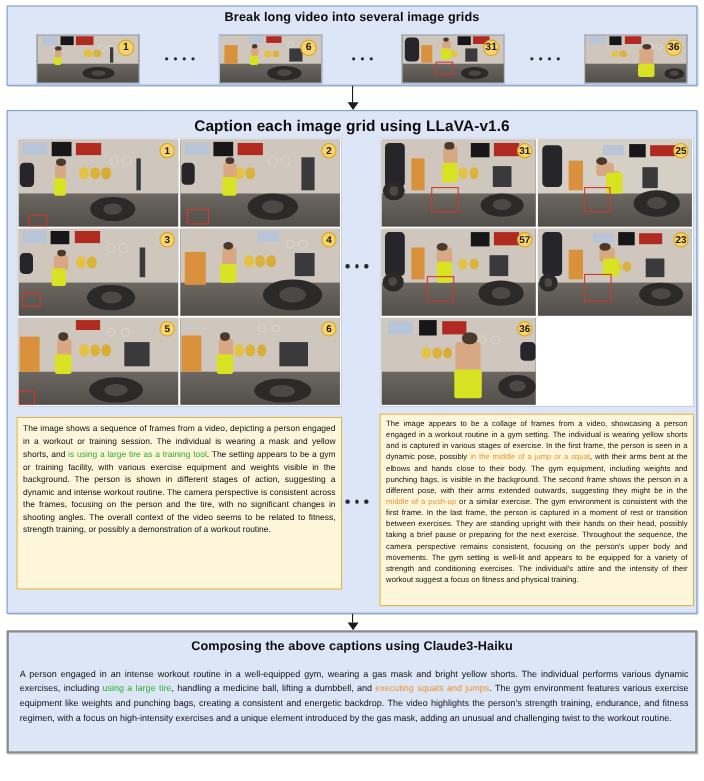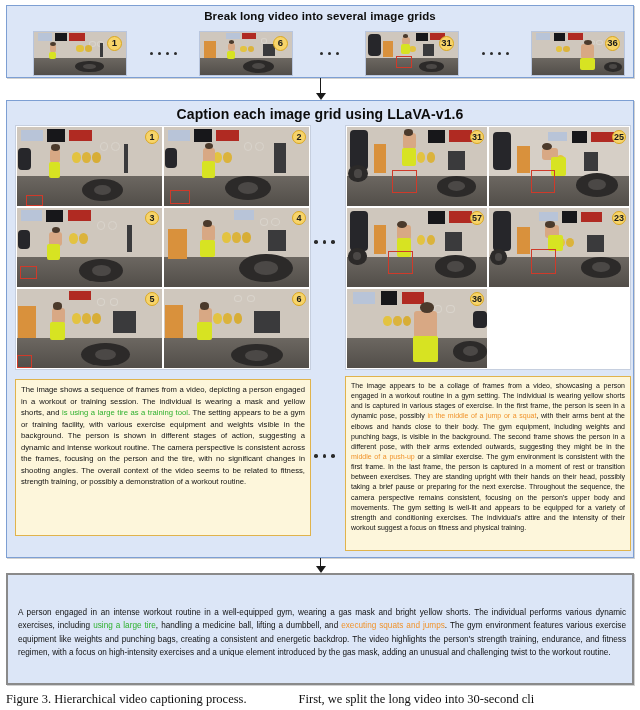--- a/index.html
+++ b/index.html
@@ -550,19 +550,19 @@
 
     <div class="capbox" id="capbox-right"><span>The image appears to be a collage of  frames from a video, showcasing a person engaged in a workout routine in a gym setting. The individual is wearing yellow shorts and is captured in various stages of exercise. In the first frame, the person is seen in a dynamic pose, possibly </span><span class="hl-orange">in the middle of a jump or a squat</span><span>, with their arms bent at the elbows and hands close to their body. The gym equipment, including weights and punching bags, is visible in the background. The second frame shows the person in a different pose, with their arms extended outwards, suggesting they might be in the </span><span class="hl-orange">middle of a push-up</span><span> or a similar exercise. The gym environment is consistent with the first frame. In the last frame, the person is captured in a moment of rest or transition between exercises. They are standing upright with their hands on their head, possibly taking a brief pause or preparing for the next exercise. Throughout the sequence, the camera perspective remains consistent, focusing on the person's upper body and movements. The gym setting is well-lit and appears to be equipped for a variety of strength and conditioning exercises. The individual's attire and the intensity of their workout suggest a focus on fitness and physical training.</span></div>
   </div>
 
   <div class="arrow" id="arrow2">
     <div class="shaft"></div>
       <div class="head"></div>
   </div>
 
   <div class="panel dark-edge" id="panel-comp">
+    <div class="panel-title">Composing the above captions using Claude3-Haiku</div>
 
     <div id="comp-text"><span>A person engaged in an intense workout routine in a well-equipped gym, wearing a gas mask and bright yellow shorts. The individual performs various dynamic exercises, including </span><span class="hl-green">using a large tire</span><span>, handling a medicine ball, lifting a dumbbell, and </span><span class="hl-orange">executing squats and jumps</span><span>. The gym environment features various exercise equipment like weights and punching bags, creating a consistent and energetic backdrop. The video highlights the person's strength training, endurance, and fitness regimen, with a focus on high-intensity exercises and a unique element introduced by the gas mask, adding an unusual and challenging twist to the workout routine.</span></div>
   </div>
 
-  <div id="figcap"><span>Figure 3. Hierarchical video captioning process.</span><span class="gap"></span><span>First, we split the long video into 30-second cli</span></div>
 
 </div>
 
 </body></html>

